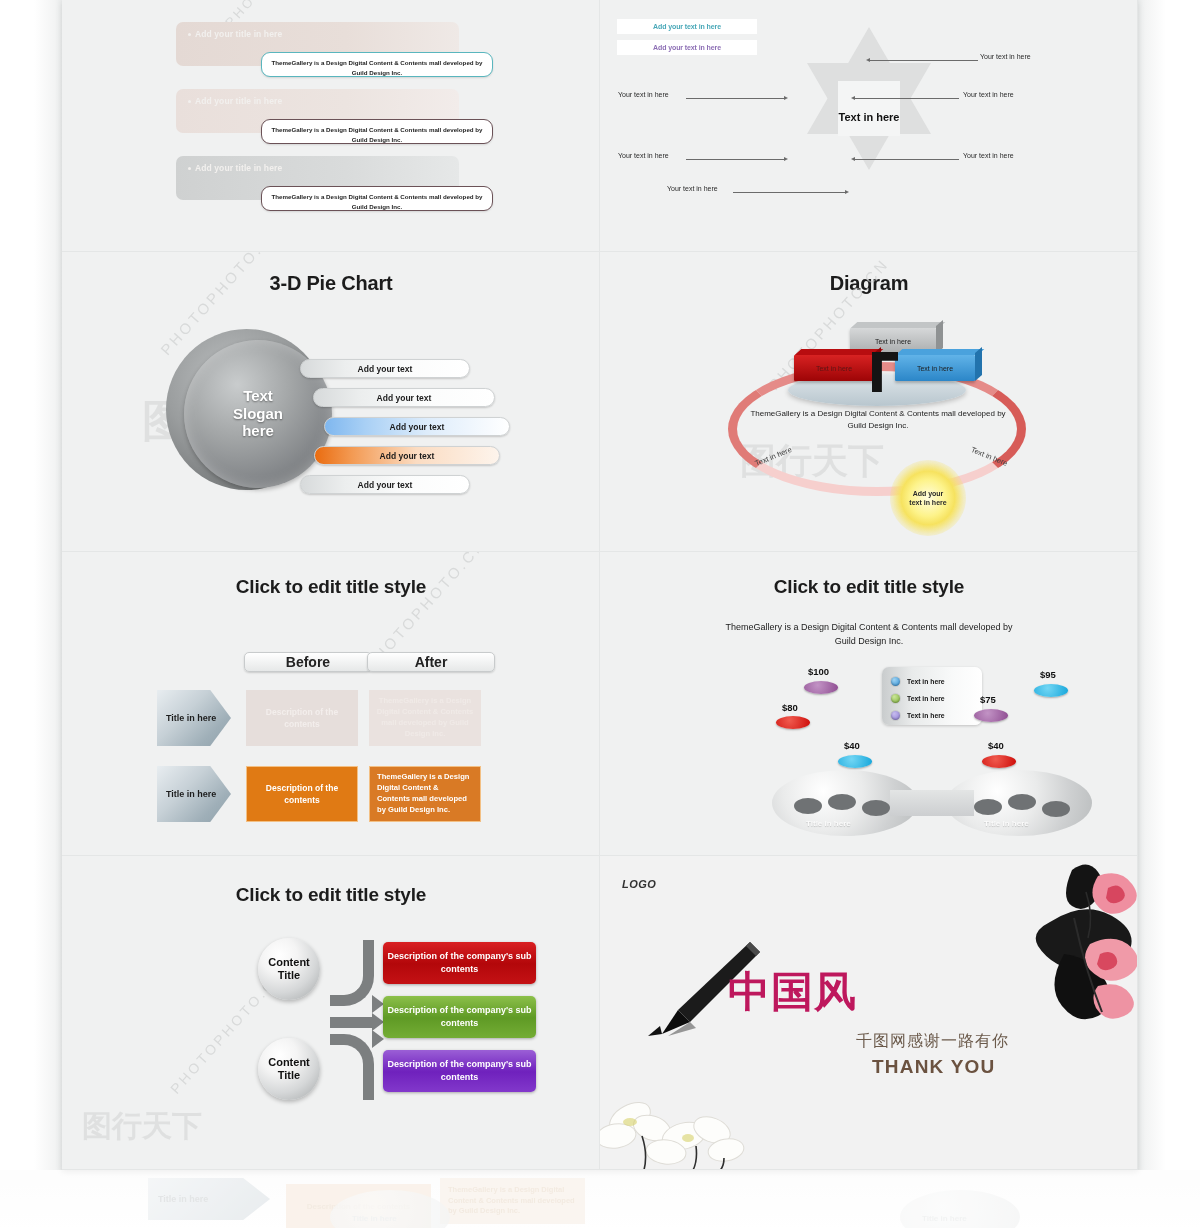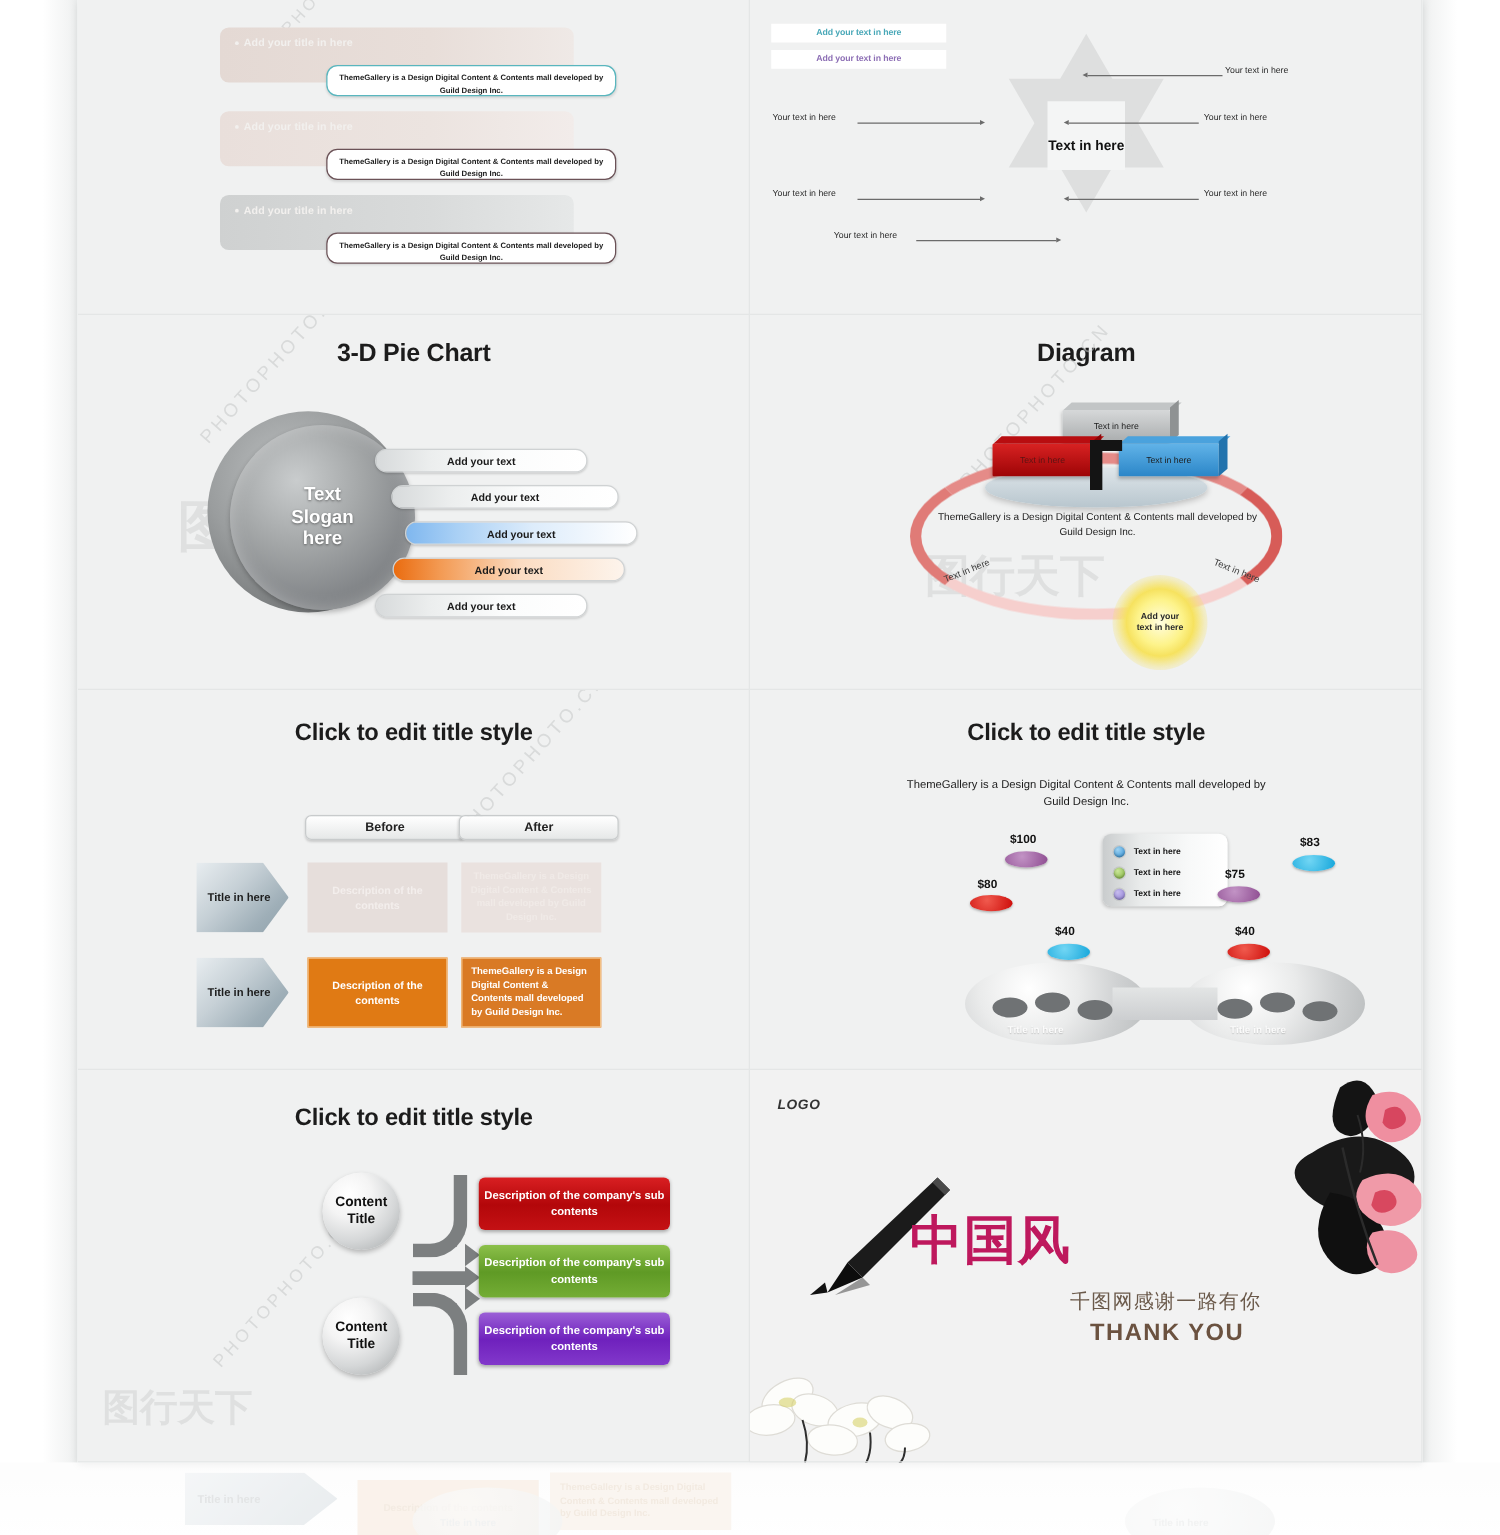--- a/index.html
+++ b/index.html
@@ -93,21 +93,21 @@
     transform:skewY(-40deg); }
   .glow { position:absolute; border-radius:50%;
     background:radial-gradient(circle, #fffde0 0%, #fdf38a 34%, #f6e25f 50%, rgba(246,226,95,.35) 66%, rgba(255,255,255,0) 78%);
     display:flex; align-items:center; justify-content:center;
     font-size:7px; font-weight:bold; color:#2a2a2a; text-align:center; line-height:1.35; }
 
   
   .btn2 { position:absolute; width:128px; height:20px; border-radius:5px;
     background:linear-gradient(#ffffff,#e6e8e8); border:1px solid #c8cbcc;
     display:flex; align-items:center; justify-content:center;
-    font-size:10px; font-weight:bold; color:#222;
+    font-size:14px; font-weight:bold; color:#222;
     box-shadow:0 1px 2px rgba(0,0,0,.16); }
   .chev { position:absolute; width:74px; height:56px;
     background:linear-gradient(135deg,#e8edf0 0%,#c6d0d6 40%,#9fafb8 75%,#8fa1ab 100%);
     clip-path: polygon(0 0, 72% 0, 100% 50%, 72% 100%, 0 100%);
     display:flex; align-items:center; justify-content:flex-start;
     font-size:9px; font-weight:bold; color:#1d1d1d; padding-left:9px; }
   .cell { position:absolute; width:112px; height:56px;
     display:flex; align-items:center; justify-content:center; text-align:center;
     font-size:8.5px; font-weight:bold; line-height:1.42; padding:0 7px; }
 
@@ -373,21 +373,21 @@
           <span class="lbl">Text in here</span>
         </div>
       </div>
 
       <div class="price" style="left:208px;top:114px;">$100</div>
       <div class="ell" style="left:204px;top:129px;width:34px;height:13px;background:radial-gradient(circle at 40% 32%,#c293c5,#8d4b90);"></div>
 
       <div class="price" style="left:182px;top:150px;">$80</div>
       <div class="ell" style="left:176px;top:164px;width:34px;height:13px;background:radial-gradient(circle at 40% 32%,#f05a4e,#cc0a07);"></div>
 
-      <div class="price" style="left:440px;top:117px;">$83</div>
+      <div class="price" style="left:440px;top:117px;">$95</div>
       <div class="ell" style="left:434px;top:132px;width:34px;height:13px;background:radial-gradient(circle at 40% 32%,#72d6f4,#13a5da);"></div>
 
       <div class="price" style="left:380px;top:142px;">$75</div>
       <div class="ell" style="left:374px;top:157px;width:34px;height:13px;background:radial-gradient(circle at 40% 32%,#c293c5,#8d4b90);"></div>
 
       <div class="price" style="left:244px;top:188px;">$40</div>
       <div class="ell" style="left:238px;top:203px;width:34px;height:13px;background:radial-gradient(circle at 40% 32%,#72d6f4,#13a5da);"></div>
 
       <div class="price" style="left:388px;top:188px;">$40</div>
       <div class="ell" style="left:382px;top:203px;width:34px;height:13px;background:radial-gradient(circle at 40% 32%,#f05a4e,#cc0a07);"></div>

